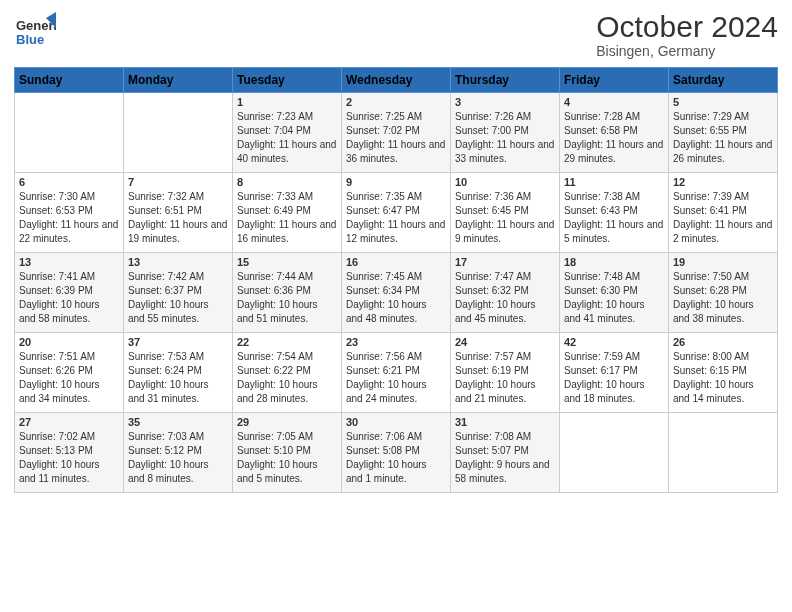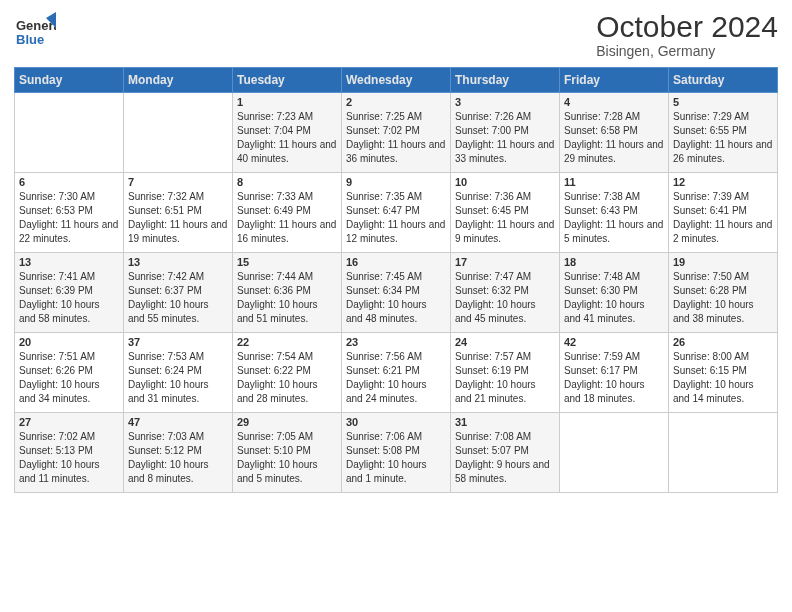--- a/index.html
+++ b/index.html
@@ -40,21 +40,21 @@
       font-size: 14px;
       color: #555;
     }
     table {
       width: 100%;
       border-collapse: collapse;
       table-layout: fixed;
     }
     thead tr th {
       background: #2a6db5;
-      color: #e5e5e5;
+      color: #000000;
       font-size: 12px;
       font-weight: bold;
       padding: 5px 4px;
       text-align: left;
       border: 1px solid #5590cc;
     }
     tbody tr td {
       border: 1px solid #ccc;
       vertical-align: top;
       padding: 3px 4px;
@@ -227,21 +227,21 @@
             <span class="day-number">26</span>
             <div class="day-info">Sunrise: 8:00 AM<br>Sunset: 6:15 PM<br>Daylight: 10 hours and 14 minutes.</div>
           </td>
         </tr>
         <tr>
           <td>
             <span class="day-number">27</span>
             <div class="day-info">Sunrise: 7:02 AM<br>Sunset: 5:13 PM<br>Daylight: 10 hours and 11 minutes.</div>
           </td>
           <td>
-            <span class="day-number">47</span>
+            <span class="day-number">35</span>
             <div class="day-info">Sunrise: 7:03 AM<br>Sunset: 5:12 PM<br>Daylight: 10 hours and 8 minutes.</div>
           </td>
           <td>
             <span class="day-number">29</span>
             <div class="day-info">Sunrise: 7:05 AM<br>Sunset: 5:10 PM<br>Daylight: 10 hours and 5 minutes.</div>
           </td>
           <td>
             <span class="day-number">30</span>
             <div class="day-info">Sunrise: 7:06 AM<br>Sunset: 5:08 PM<br>Daylight: 10 hours and 1 minute.</div>
           </td>

